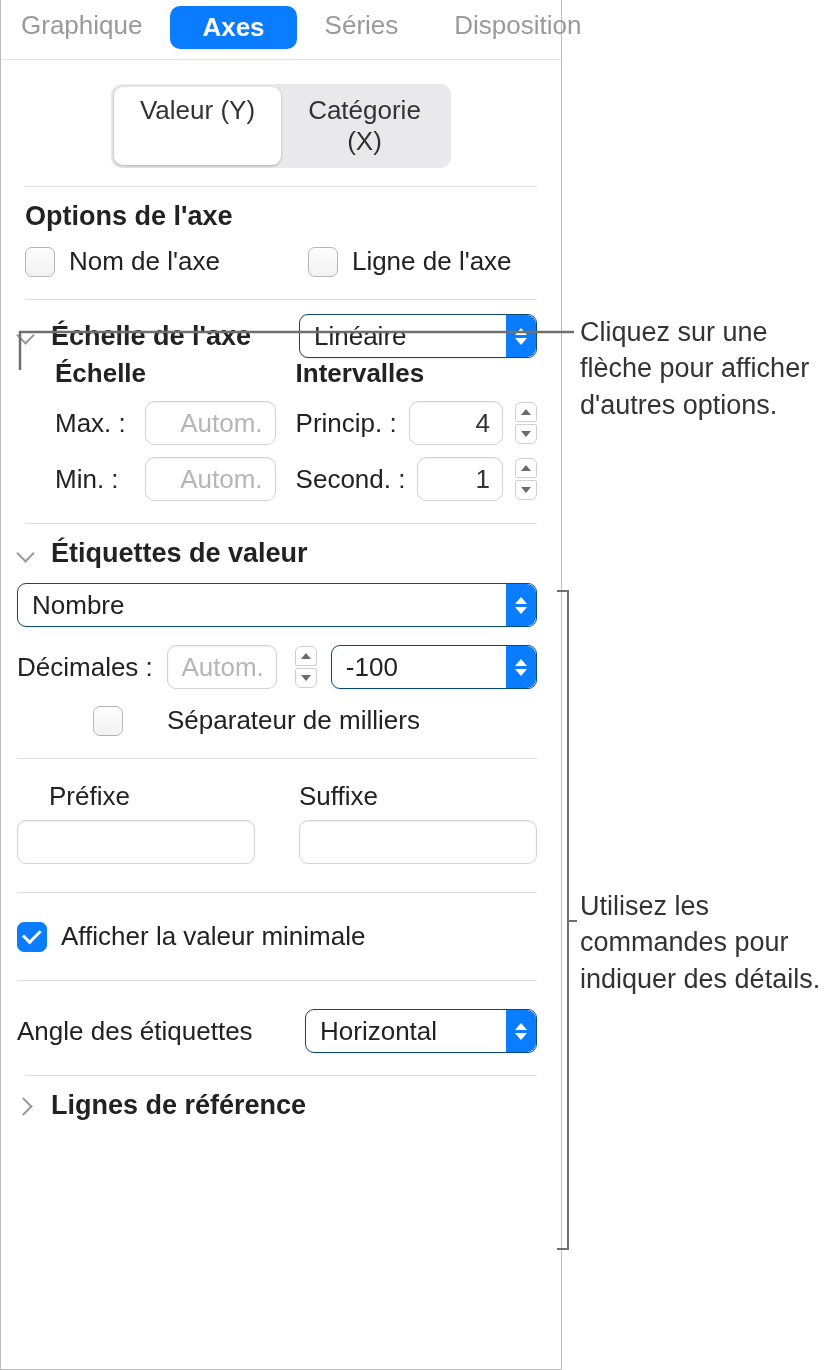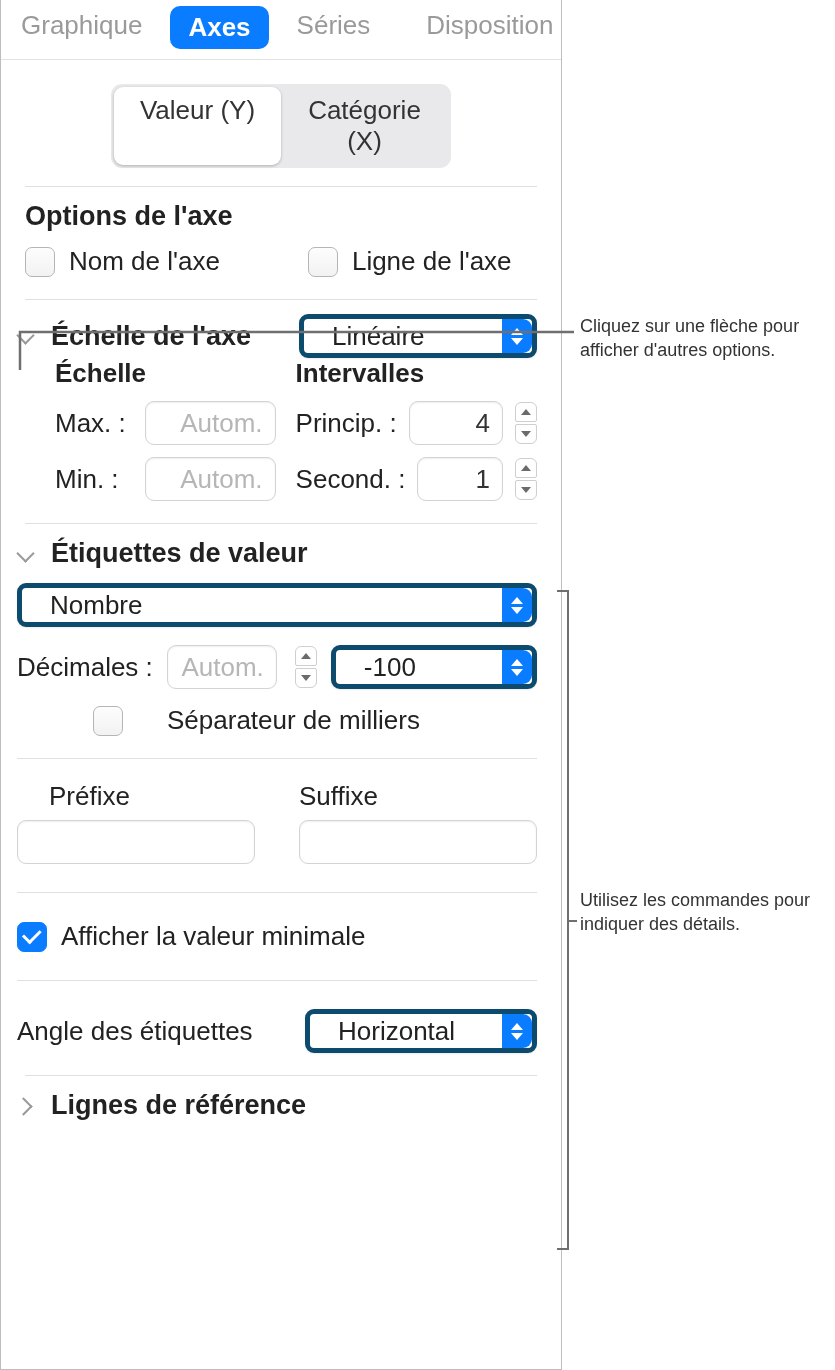--- a/index.html
+++ b/index.html
@@ -35,21 +35,21 @@
   .main-tab {
     color: #9a9a9a;
     padding: 4px 10px;
     border-radius: 8px;
     cursor: pointer;
   }
   .main-tab.active {
     background: #0a7cff;
     color: #fff;
     font-weight: 600;
-    padding: 6px 18px;
+    padding: 6px 32px;
     border-radius: 10px;
   }
   .tab-sep {
     width: 1px;
     height: 28px;
     background: #d0d0d0;
   }
   
   .axis-seg {
     display: flex;
@@ -127,25 +127,25 @@
   }
   .chevron.down::before { transform: rotate(45deg); }
   .chevron.right::before { transform: rotate(-45deg); top: 3px; left: 0px;}
   .flex-row { display: flex; align-items: center; gap: 14px; }
   
   .popup {
     display: flex;
     align-items: center;
     justify-content: space-between;
     background: #fff;
-    border: 5px solid #0c4a6e;
+    border: 1px solid #0c4a6e;
     border-radius: 9px;
     box-shadow: 0 1px 2px rgba(0,0,0,0.08);
     height: 44px;
-    padding: 0 0 0 28px;
+    padding: 0 0 0 14px;
     cursor: pointer;
   }
   .popup .arrows {
     width: 30px; height: 100%;
     background: #0a7cff;
     border-radius: 0 9px 9px 0;
     display: flex; flex-direction: column; align-items: center; justify-content: center;
   }
   .popup .arrows::before, .popup .arrows::after {
     content: "";
@@ -199,21 +199,21 @@
   .kv .klabel { width: 82px; }
   .kv .tinput { flex:1; }
   .kv.small .klabel { width: auto; margin-right: 4px;}
   .kv.small .tinput { width: 100px;}
 
   .indent { padding-left: 38px; }
 
   
   .callout {
     position: absolute;
-    font-size: 18px;
+    font-size: 27px;
     color: #333;
     line-height: 1.35;
     width: 245px;
   }
   .bracket {
     position: absolute;
     border: 2px solid #6f6f6f;
     border-left: none;
   }
   .leader {

